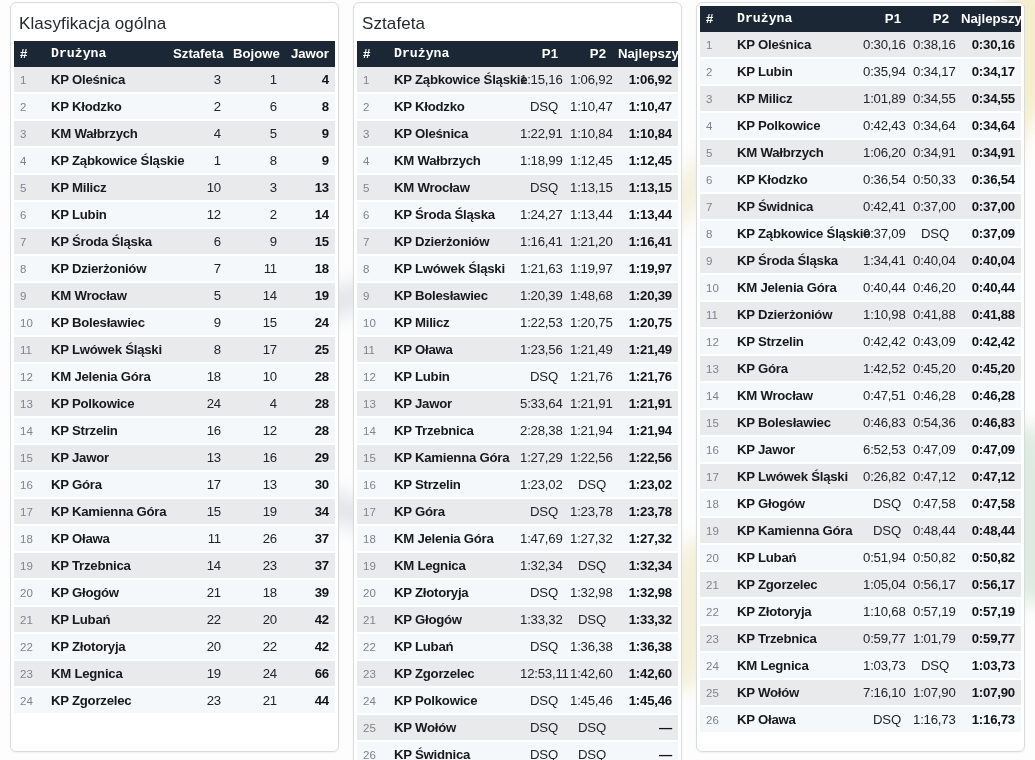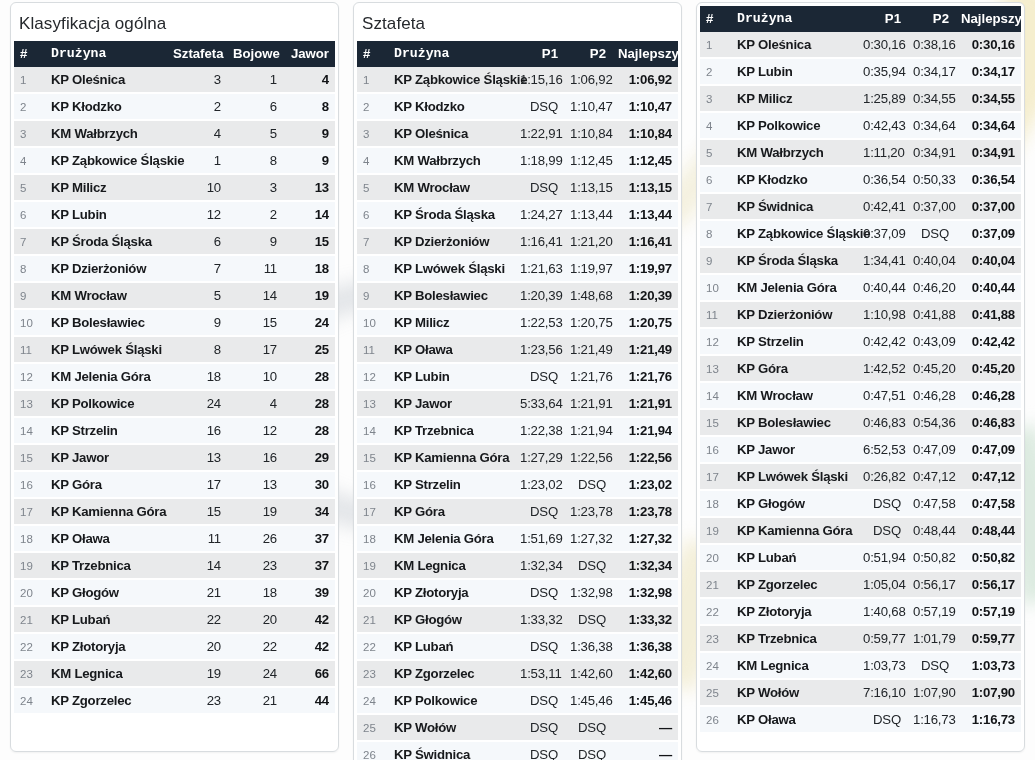--- a/index.html
+++ b/index.html
@@ -394,21 +394,21 @@
           <tr>
             <td class="rank">13</td>
             <td class="team">KP Jawor</td>
             <td class="num">5:33,64</td>
             <td class="num">1:21,91</td>
             <td class="best">1:21,91</td>
           </tr>
           <tr>
             <td class="rank">14</td>
             <td class="team">KP Trzebnica</td>
-            <td class="num">1:22,38</td>
+            <td class="num">2:28,38</td>
             <td class="num">1:21,94</td>
             <td class="best">1:21,94</td>
           </tr>
           <tr>
             <td class="rank">15</td>
             <td class="team">KP Kamienna Góra</td>
             <td class="num">1:27,29</td>
             <td class="num">1:22,56</td>
             <td class="best">1:22,56</td>
           </tr>
@@ -422,21 +422,21 @@
           <tr>
             <td class="rank">17</td>
             <td class="team">KP Góra</td>
             <td class="num">DSQ</td>
             <td class="num">1:23,78</td>
             <td class="best">1:23,78</td>
           </tr>
           <tr>
             <td class="rank">18</td>
             <td class="team">KM Jelenia Góra</td>
-            <td class="num">1:51,69</td>
+            <td class="num">1:47,69</td>
             <td class="num">1:27,32</td>
             <td class="best">1:27,32</td>
           </tr>
           <tr>
             <td class="rank">19</td>
             <td class="team">KM Legnica</td>
             <td class="num">1:32,34</td>
             <td class="num">DSQ</td>
             <td class="best">1:32,34</td>
           </tr>
@@ -457,21 +457,21 @@
           <tr>
             <td class="rank">22</td>
             <td class="team">KP Lubań</td>
             <td class="num">DSQ</td>
             <td class="num">1:36,38</td>
             <td class="best">1:36,38</td>
           </tr>
           <tr>
             <td class="rank">23</td>
             <td class="team">KP Zgorzelec</td>
-            <td class="num">1:53,11</td>
+            <td class="num">12:53,11</td>
             <td class="num">1:42,60</td>
             <td class="best">1:42,60</td>
           </tr>
           <tr>
             <td class="rank">24</td>
             <td class="team">KP Polkowice</td>
             <td class="num">DSQ</td>
             <td class="num">1:45,46</td>
             <td class="best">1:45,46</td>
           </tr>
@@ -522,35 +522,35 @@
           <tr>
             <td class="rank">2</td>
             <td class="team">KP Lubin</td>
             <td class="num">0:35,94</td>
             <td class="num">0:34,17</td>
             <td class="best">0:34,17</td>
           </tr>
           <tr>
             <td class="rank">3</td>
             <td class="team">KP Milicz</td>
-            <td class="num">1:25,89</td>
+            <td class="num">1:01,89</td>
             <td class="num">0:34,55</td>
             <td class="best">0:34,55</td>
           </tr>
           <tr>
             <td class="rank">4</td>
             <td class="team">KP Polkowice</td>
             <td class="num">0:42,43</td>
             <td class="num">0:34,64</td>
             <td class="best">0:34,64</td>
           </tr>
           <tr>
             <td class="rank">5</td>
             <td class="team">KM Wałbrzych</td>
-            <td class="num">1:11,20</td>
+            <td class="num">1:06,20</td>
             <td class="num">0:34,91</td>
             <td class="best">0:34,91</td>
           </tr>
           <tr>
             <td class="rank">6</td>
             <td class="team">KP Kłodzko</td>
             <td class="num">0:36,54</td>
             <td class="num">0:50,33</td>
             <td class="best">0:36,54</td>
           </tr>
@@ -655,21 +655,21 @@
           <tr>
             <td class="rank">21</td>
             <td class="team">KP Zgorzelec</td>
             <td class="num">1:05,04</td>
             <td class="num">0:56,17</td>
             <td class="best">0:56,17</td>
           </tr>
           <tr>
             <td class="rank">22</td>
             <td class="team">KP Złotoryja</td>
-            <td class="num">1:40,68</td>
+            <td class="num">1:10,68</td>
             <td class="num">0:57,19</td>
             <td class="best">0:57,19</td>
           </tr>
           <tr>
             <td class="rank">23</td>
             <td class="team">KP Trzebnica</td>
             <td class="num">0:59,77</td>
             <td class="num">1:01,79</td>
             <td class="best">0:59,77</td>
           </tr>

